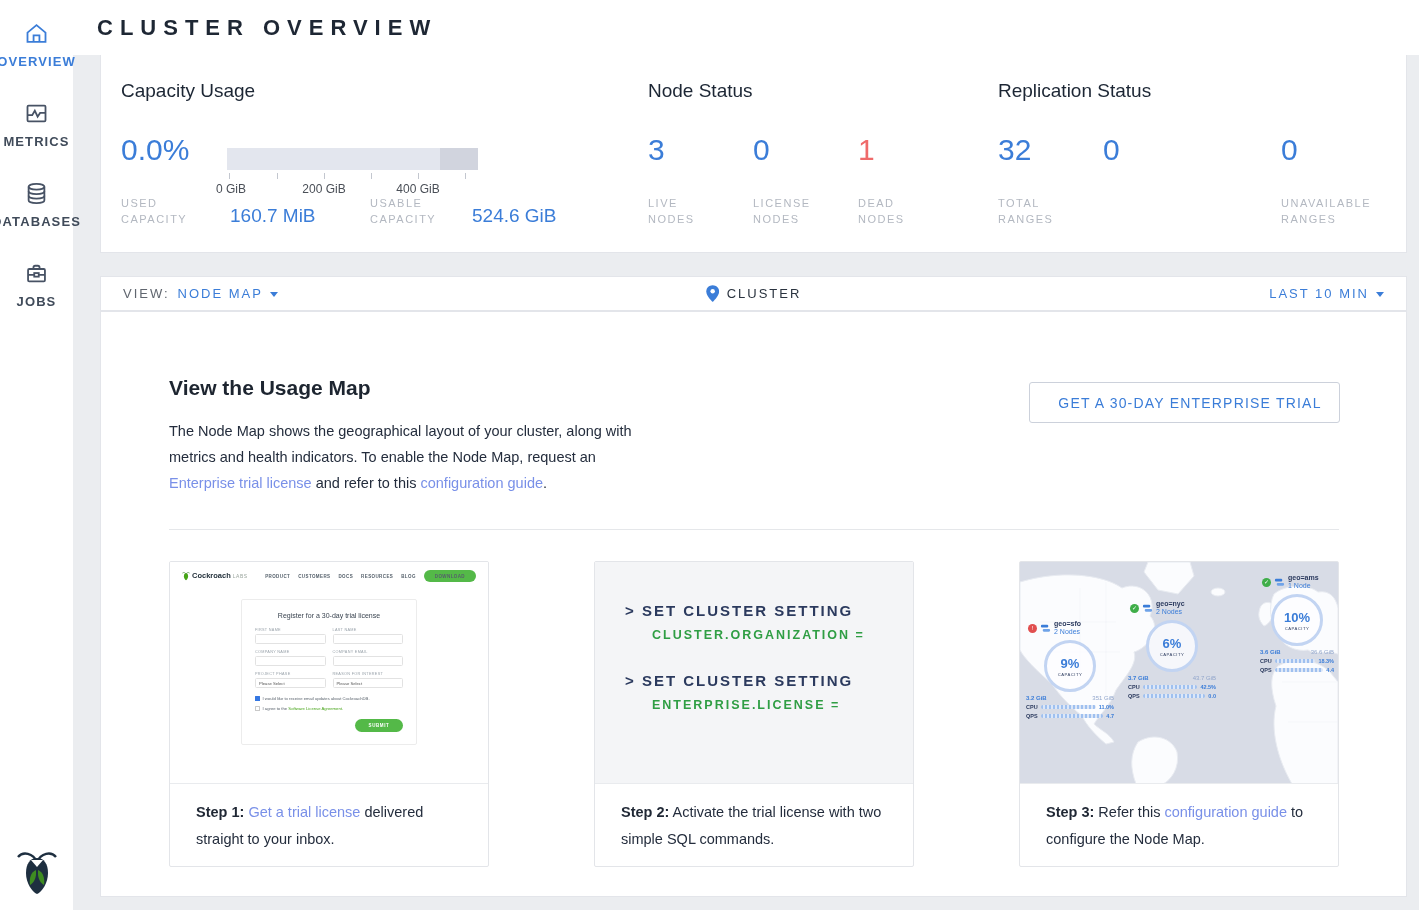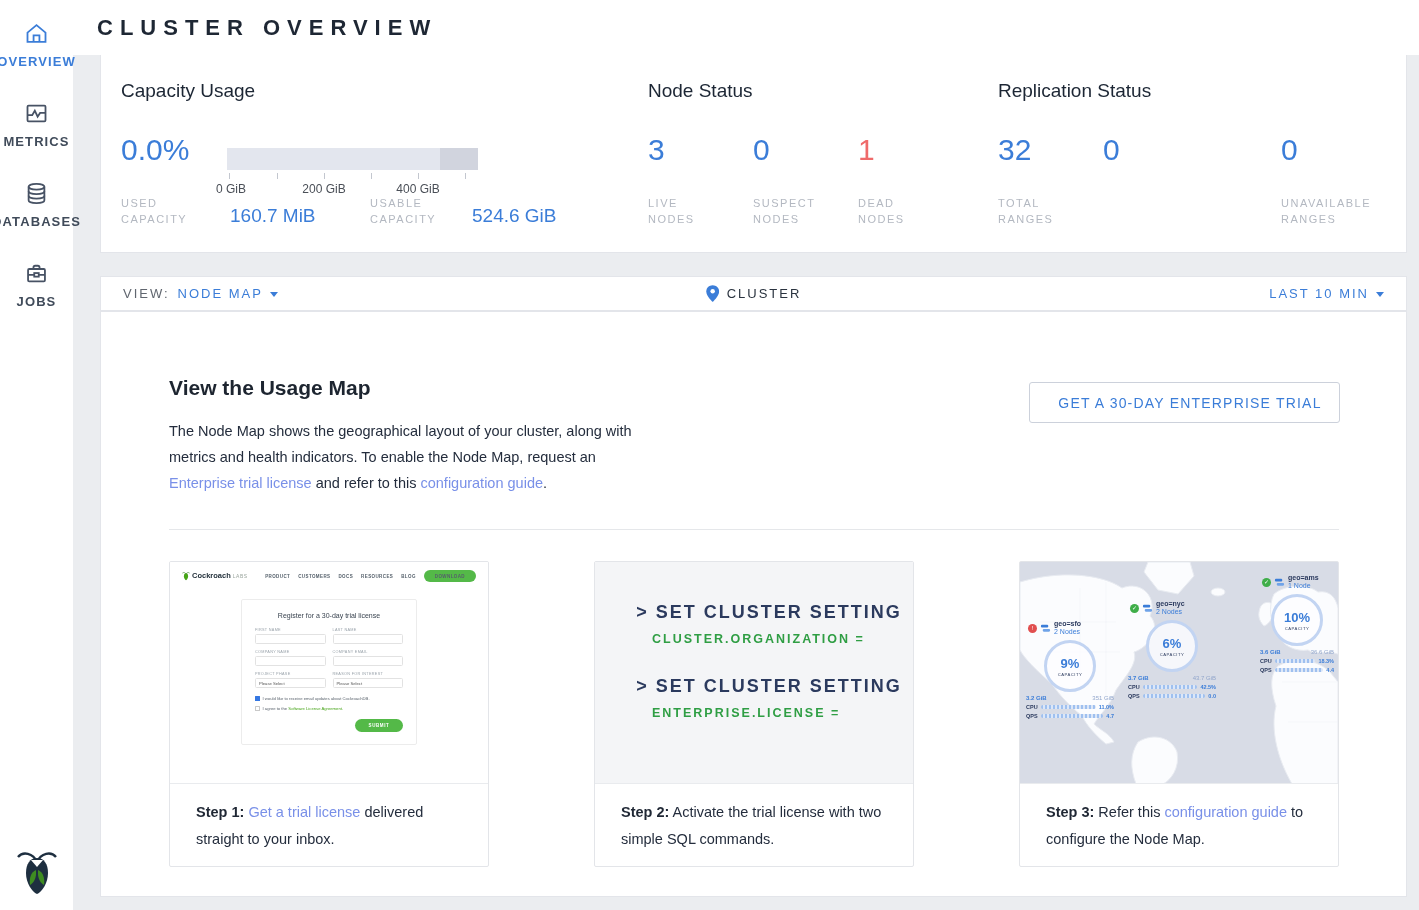--- a/index.html
+++ b/index.html
@@ -90,21 +90,21 @@
   .sf-checks { margin-top:8px; display:flex; flex-direction:column; gap:5px; }
   .sf-check { display:flex; align-items:center; gap:3px; }
   .sf-box { width:4.5px; height:4.5px; border:0.5px solid #c9c9c9; border-radius:0.5px; flex:none; }
   .sf-box.checked { background:#3577e2; border-color:#3577e2; }
   .sf-check span { font-size:4.2px; color:#5a636d; }
   .sf-check .green { color:#46a417; }
   .sf-submit { margin-top:8px; margin-left:auto; width:48px; height:13px; background:#54b948; border-radius:7px; color:#fff; font-size:4.5px; font-weight:bold; letter-spacing:.6px; display:flex; align-items:center; justify-content:center; }
   
   .sql-media { background:#f4f5f7; padding:40px 0 0 30px; }
   .sql-block { margin-bottom:30px; }
-  .sql-cmd { font-size:18px; font-weight:bold; letter-spacing:2px; color:#2b3a5e;text-align:center; }
+  .sql-cmd { font-size:15px; font-weight:bold; letter-spacing:2px; color:#2b3a5e; }
   .sql-arg { font-size:12.5px; font-weight:bold; letter-spacing:2px; color:#2f9e44; margin:9px 0 0 27px; }
   
   .map-media { background:#d8dce6; }
   .map-media svg.geo { position:absolute; inset:0; }
   .map-node { position:absolute; width:92px; }
   .mn-head { display:flex; align-items:center; gap:3px; margin-left:4px; }
   .mn-badge { width:9px; height:9px; border-radius:50%; color:#fff; font-size:6px; line-height:9px; text-align:center; flex:none; }
   .mn-badge.up { background:#3fae49; } .mn-badge.down { background:#e14f4f; }
   .mn-names { display:flex; flex-direction:column; line-height:8px; }
   .mn-name { font-size:7px; font-weight:bold; color:#2b3a5e; }
@@ -202,21 +202,21 @@
       <div class="mlabel" style="left:249px; width:86px;">USABLE CAPACITY</div>
       <div class="kv-value" style="left:351px;">524.6 GiB</div>
     </div>
 
     <div class="stat-group g-nodes">
       <h2>Node Status</h2>
       <div class="bignum" style="left:0;">3</div>
       <div class="bignum" style="left:105px;">0</div>
       <div class="bignum red" style="left:210px;">1</div>
       <div class="mlabel" style="left:0; width:70px;">LIVE NODES</div>
-      <div class="mlabel" style="left:105px; width:80px;">SUSPECT NODES</div>
+      <div class="mlabel" style="left:105px; width:80px;">LICENSE NODES</div>
       <div class="mlabel" style="left:210px; width:60px;">DEAD NODES</div>
     </div>
 
     <div class="stat-group g-repl">
       <h2>Replication Status</h2>
       <div class="bignum" style="left:0;">32</div>
       <div class="bignum" style="left:105px;">0</div>
       <div class="bignum" style="left:283px;">0</div>
       <div class="mlabel" style="left:0; width:70px;">TOTAL RANGES</div>
       <div class="mlabel" style="left:283px; width:115px;">UNAVAILABLE RANGES</div>

